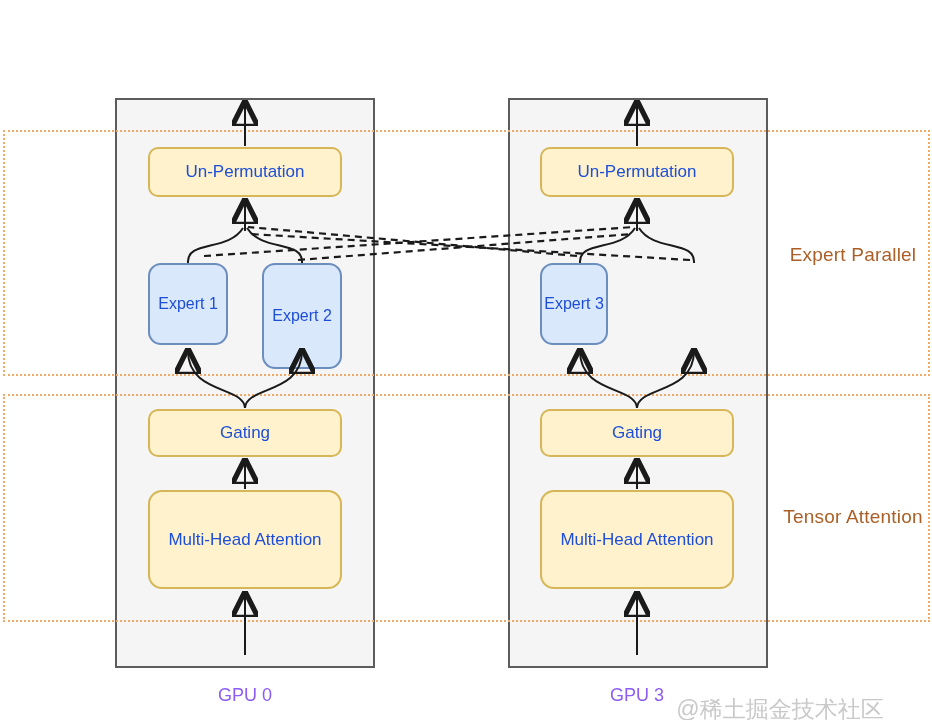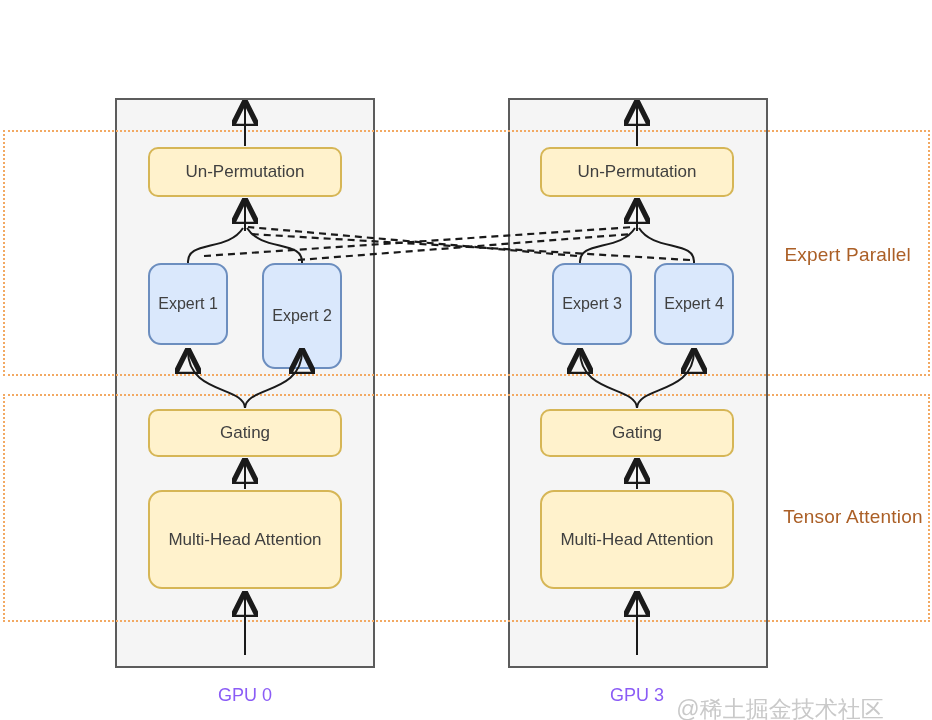--- a/index.html
+++ b/index.html
@@ -31,21 +31,21 @@
   .region-expert{left:3px;top:130px;width:927px;height:246px;}
   .region-tensor{left:3px;top:394px;width:927px;height:228px;}
   .region-label{
     position:absolute;
     width:160px;
     text-align:center;
     font-size:19px;
     color:var(--region-label);
     letter-spacing:0.2px;
   }
-  .region-label-expert{left:751px;top:244px;text-align:right;}
+  .region-label-expert{left:773px;top:244px;}
   .region-label-tensor{left:773px;top:506px;}
   .gpu-box{
     position:absolute;
     top:98px;width:260px;height:570px;
     background:var(--gpu-fill);
     border:2px solid var(--gpu-border);
     box-sizing:border-box;
   }
   .gpu0{left:115px;}
   .gpu1{left:508px;}
@@ -54,21 +54,21 @@
     top:685px;width:120px;
     text-align:center;
     font-size:18px;color:#8b5cf6;
   }
   .gpu0-label{left:185px;}
   .gpu1-label{left:577px;}
   .node{
     position:absolute;
     box-sizing:border-box;
     display:flex;align-items:center;justify-content:center;
-    font-size:17px;color:#404040;
+    font-size:17px;color:#1d4ed8;
     text-align:center;
   }
   .node-yellow{
     background:var(--yellow-fill);
     border:2px solid var(--yellow-border);
     border-radius:10px;
   }
   .node-blue{
     background:var(--blue-fill);
     border:2px solid var(--blue-border);
@@ -76,21 +76,21 @@
     font-size:16px;
   }
   
   .unperm-0{left:148px;top:147px;width:194px;height:50px;}
   .expert-1{left:148px;top:263px;width:80px;height:82px;}
   .expert-2{left:262px;top:263px;width:80px;height:106px;}
   .gating-0{left:148px;top:409px;width:194px;height:48px;}
   .mha-0{left:148px;top:490px;width:194px;height:99px;border-radius:14px;}
   
   .unperm-1{left:540px;top:147px;width:194px;height:50px;}
-  .expert-3{left:540px;top:263px;width:80px;height:82px;margin-left:12px;}
+  .expert-3{left:540px;top:263px;width:68px;height:82px;}
   .expert-4{left:654px;top:263px;width:80px;height:82px;}
   .gating-1{left:540px;top:409px;width:194px;height:48px;}
   .mha-1{left:540px;top:490px;width:194px;height:99px;border-radius:14px;}
 
   .arrows{position:absolute;left:0;top:0;width:932px;height:720px;pointer-events:none;}
   .arrows path, .arrows line{stroke:var(--arrow);stroke-width:2;fill:none;}
   .arrows .dashed{stroke-dasharray:7 5;stroke-width:2.2;}
 
   .watermark{
     position:absolute;
@@ -114,21 +114,20 @@
   <div class="region-label region-label-tensor">Tensor Attention</div>
 
   <div class="node node-yellow unperm-0">Un-Permutation</div>
   <div class="node node-blue expert-1">Expert 1</div>
   <div class="node node-blue expert-2">Expert 2</div>
   <div class="node node-yellow gating-0">Gating</div>
   <div class="node node-yellow mha-0">Multi-Head Attention</div>
 
   <div class="node node-yellow unperm-1">Un-Permutation</div>
   <div class="node node-blue expert-3">Expert 3</div>
-  <div class="node node-blue expert-4">Expert 4</div>
   <div class="node node-yellow gating-1">Gating</div>
   <div class="node node-yellow mha-1">Multi-Head Attention</div>
 
   <div class="gpu-label gpu0-label">GPU 0</div>
   <div class="gpu-label gpu1-label">GPU 3</div>
 
   <svg class="arrows" width="932" height="720" viewBox="0 0 932 720">
     <defs>
       <marker id="ah" viewBox="0 0 10 10" refX="9" refY="5" markerWidth="13" markerHeight="13" orient="auto-start-reverse">
         <path d="M0,0 L10,5 L0,10 Z" fill="#1a1a1a" stroke="none"></path>

